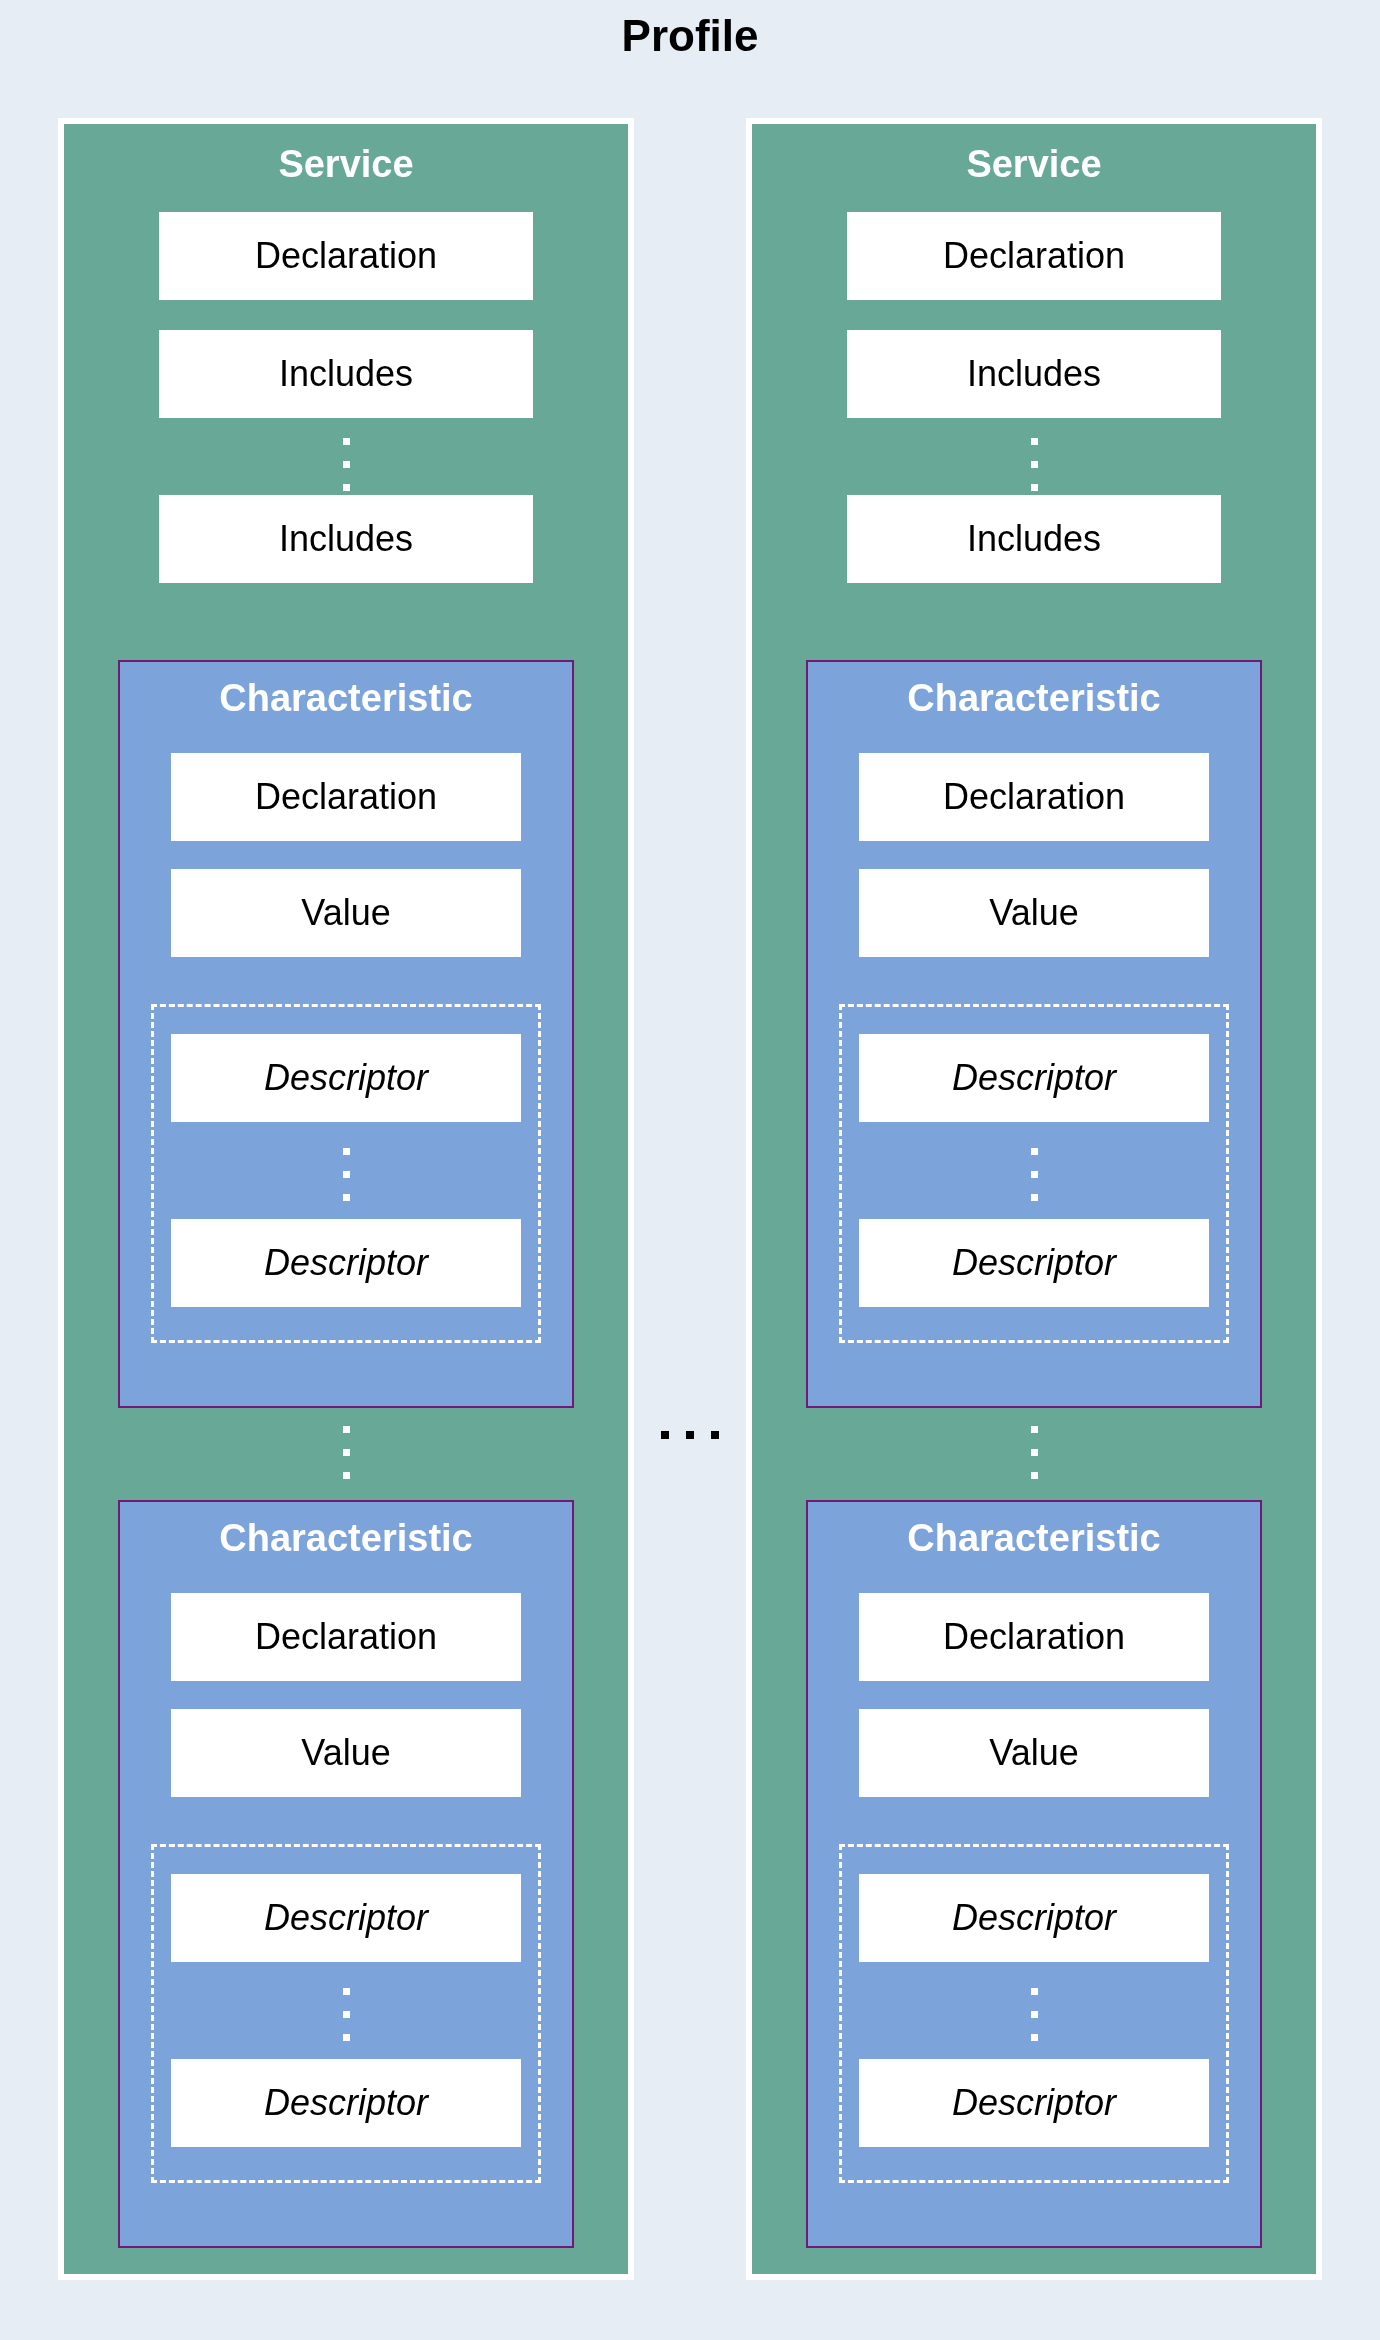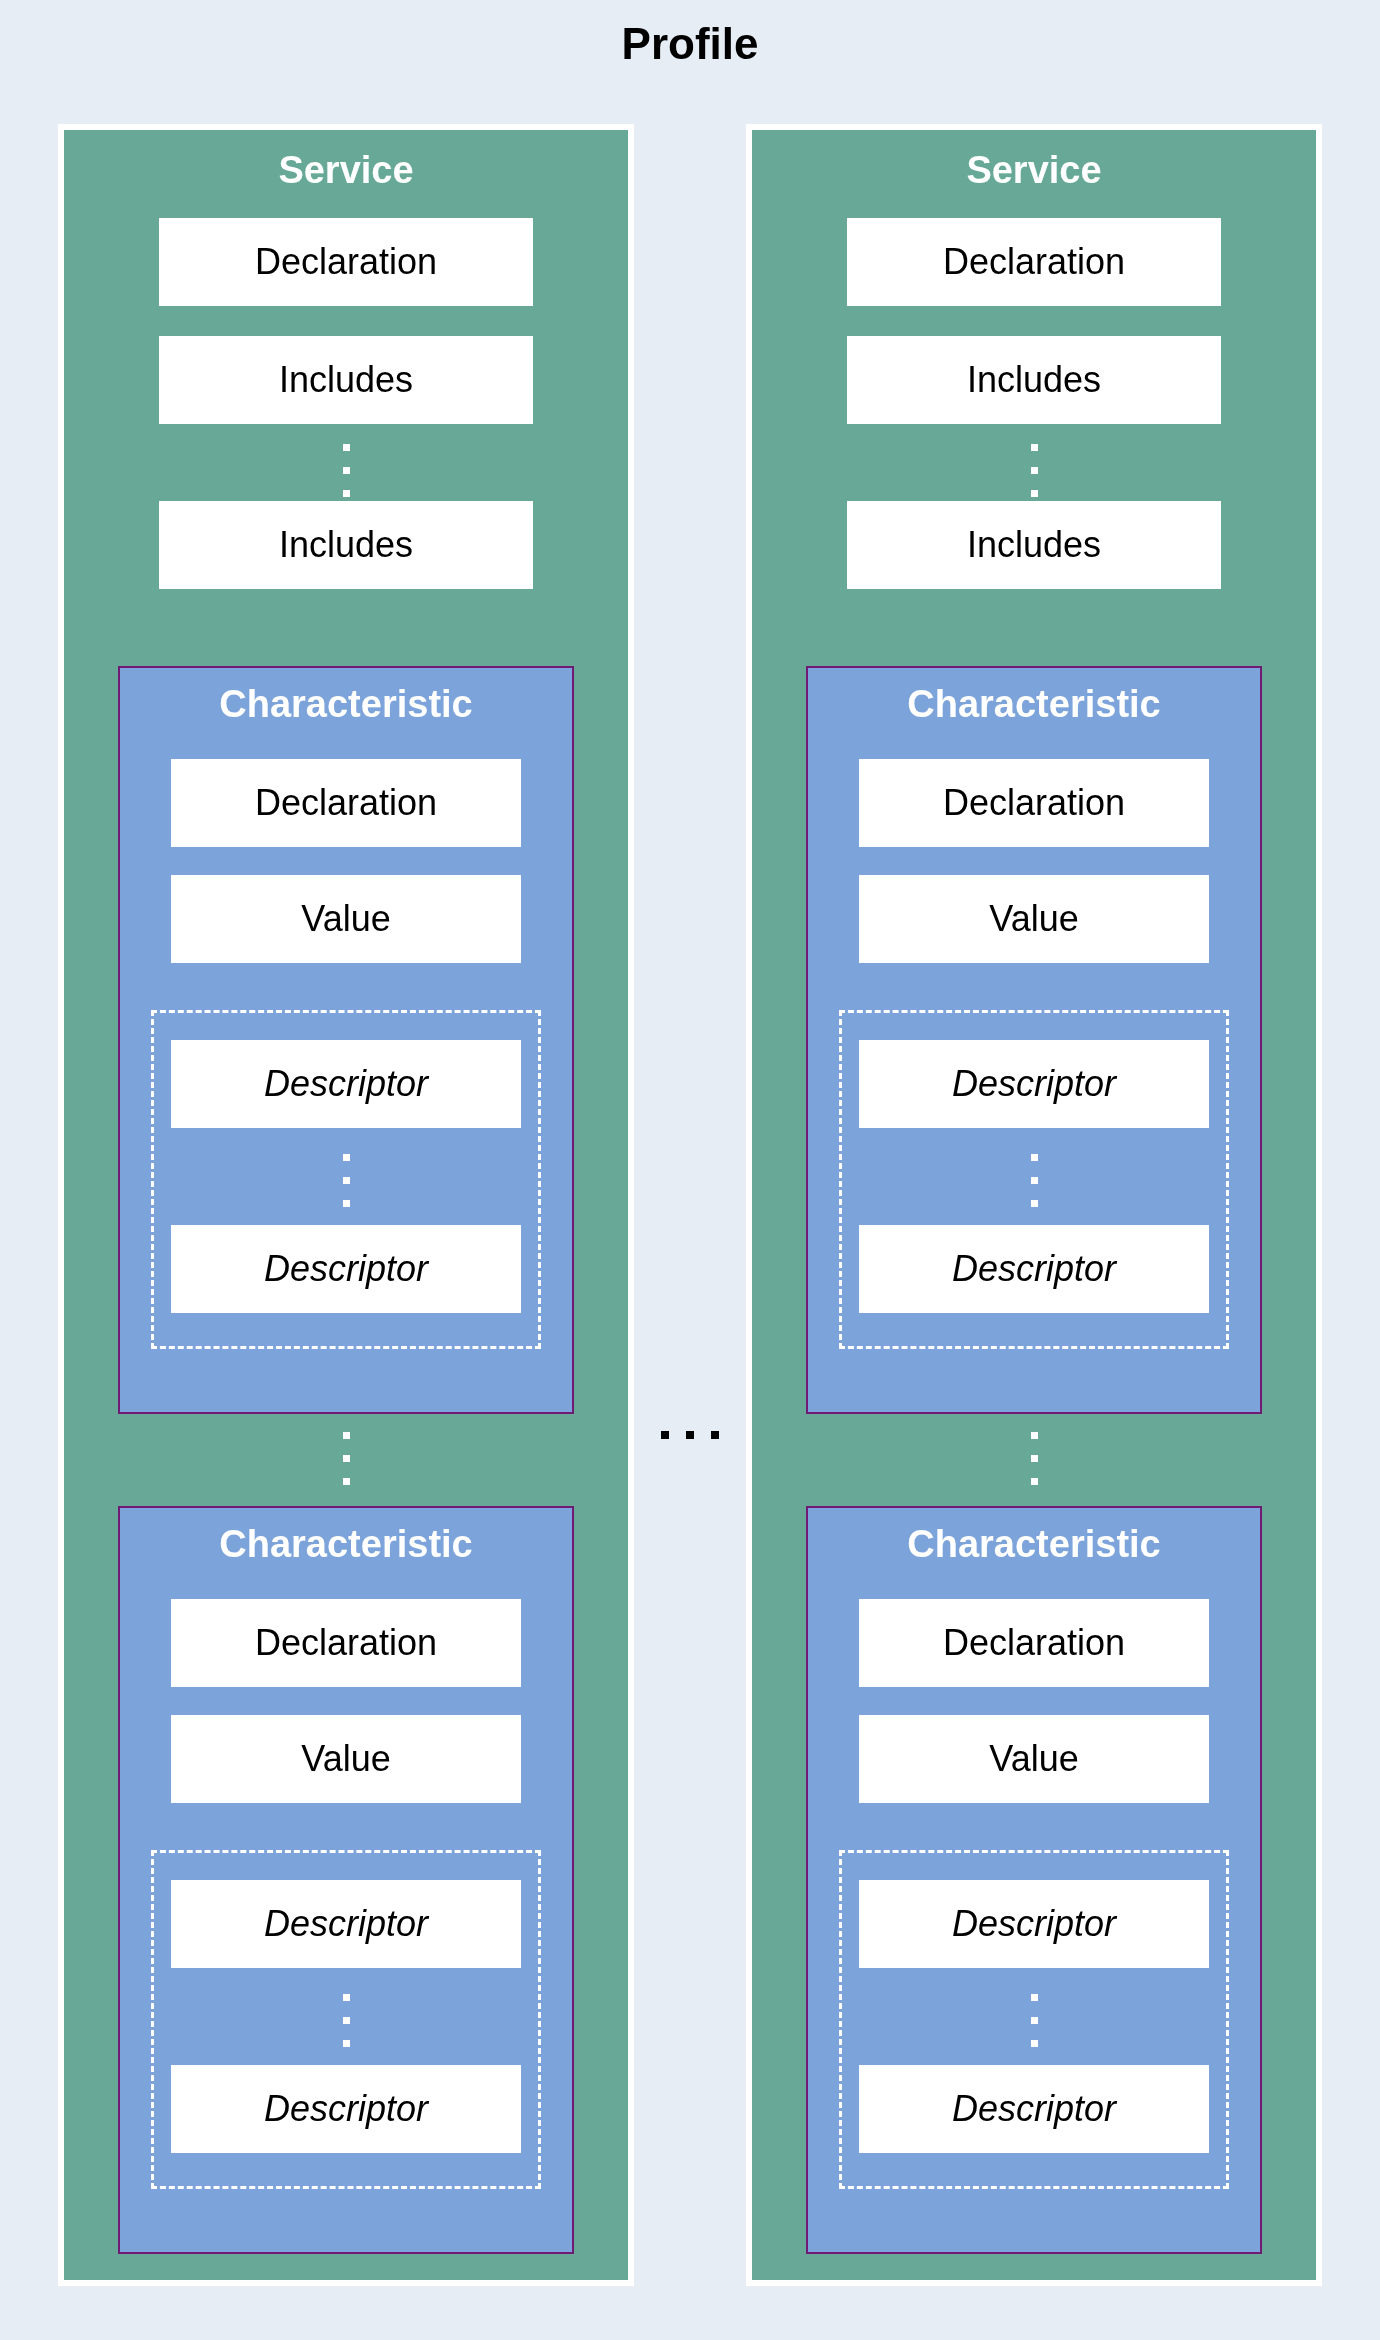--- a/index.html
+++ b/index.html
@@ -5,27 +5,27 @@
   html, body { margin: 0; padding: 0; }
   body {
     width: 1380px; height: 2340px;
     background: #e7edf5;
     font-family: "Liberation Sans", sans-serif;
     position: relative;
   }
   .page { position: absolute; inset: 0; }
 
   .page-title {
-    position: absolute; top: 20px; left: 0; width: 100%;
+    position: absolute; top: 12px; left: 0; width: 100%;
     height: 48px; line-height: 48px;
     text-align: center; font-size: 44px; font-weight: bold; color: #000;
   }
 
   .panel {
-    position: absolute; top: 124px;
+    position: absolute; top: 118px;
     width: 576px; height: 2162px;
     background: #67a996;
     border: 6px solid #ffffff;
     box-sizing: border-box;
   }
   .panel.left  { left: 58px; }
   .panel.right { left: 746px; }
 
   .panel-title {
     margin: 16px 0 0; text-align: center;

